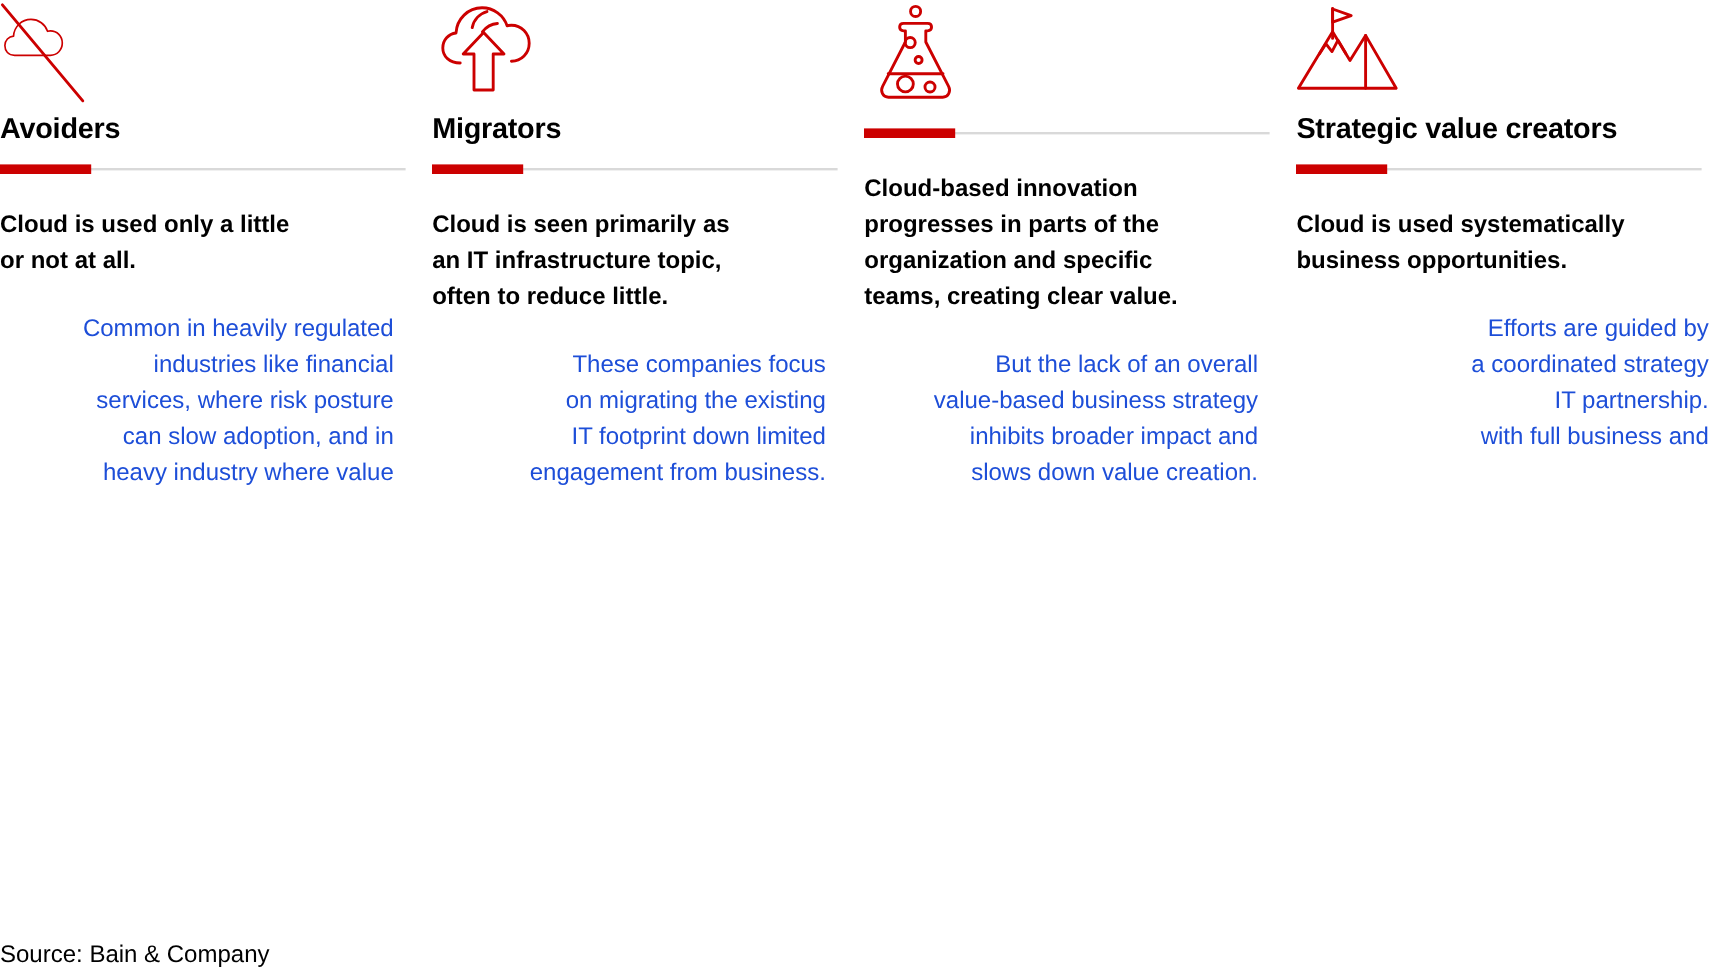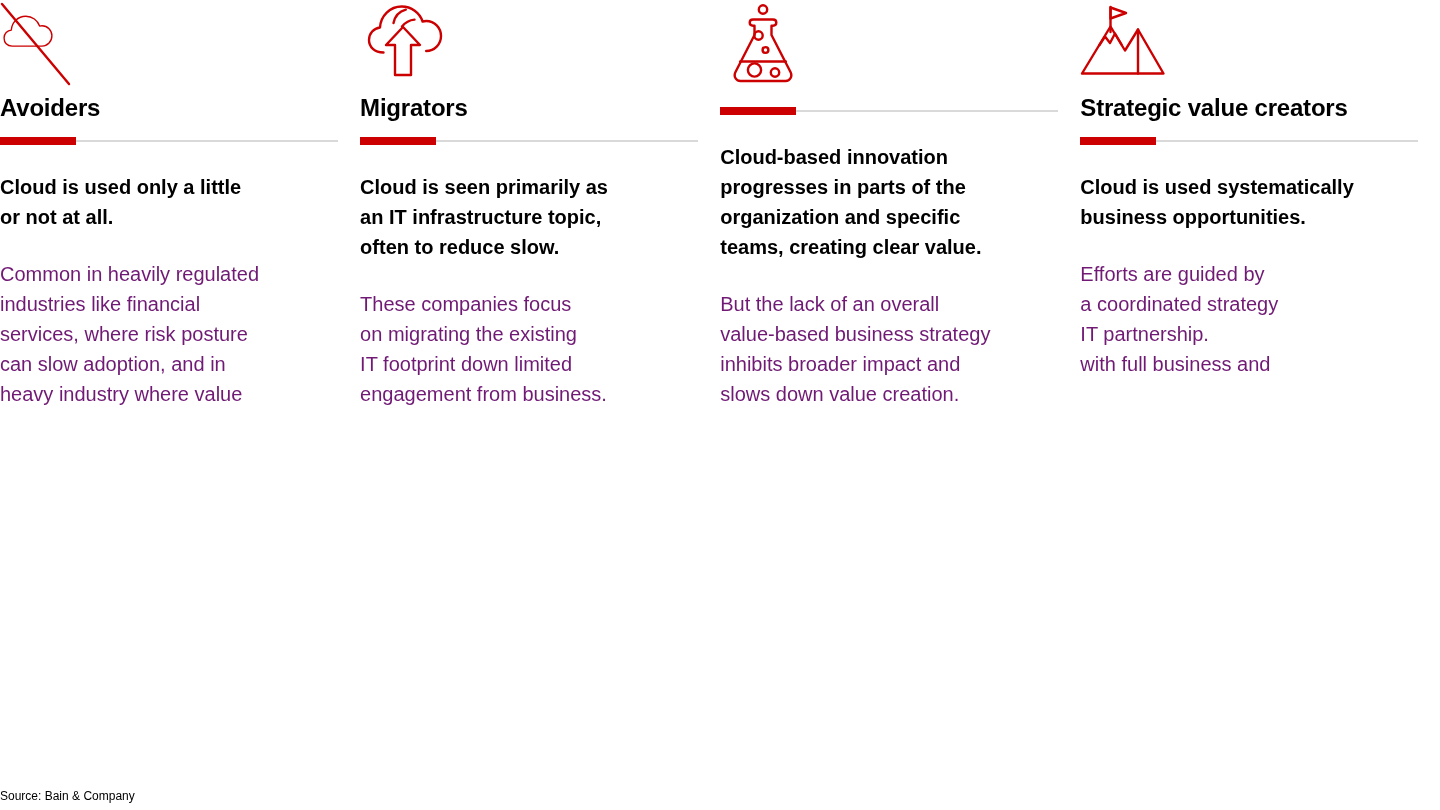--- a/index.html
+++ b/index.html
@@ -78,29 +78,30 @@
     line-height: 30px;
     color: #000000;
   }
   .lead .ln { display: block; white-space: nowrap; }
 
   .body-text {
     margin-top: 27px;
     font-size: 20px;
     font-weight: normal;
     line-height: 30px;
-    color: #701a75;
+    color: #1d4ed8;
+    text-align: right;
   }
   .body-text .ln { display: block; white-space: nowrap; }
 
   .source {
     position: absolute;
     left: 0;
     top: 786px;
-    font-size: 12px;
+    font-size: 20px;
     line-height: 20px;
     color: #000000;
   }
 </style>
 </head>
 <body>
 
 <div class="page">
 
   <div class="columns">
@@ -140,21 +141,21 @@
         </svg>
       </div>
       <div class="col-title">Migrators</div>
       <div class="rule">
         <span class="rule-grey"></span>
         <span class="rule-red"></span>
       </div>
       <div class="lead">
         <span class="ln">Cloud is seen primarily as</span>
         <span class="ln">an IT infrastructure topic,</span>
-        <span class="ln">often to reduce slow.</span>
+        <span class="ln">often to reduce little.</span>
       </div>
       <div class="body-text">
         <span class="ln">These companies focus</span>
         <span class="ln">on migrating the existing</span>
         <span class="ln">IT footprint down limited</span>
         <span class="ln">engagement from business.</span>
       </div>
     </div>
 
     <div class="col">

